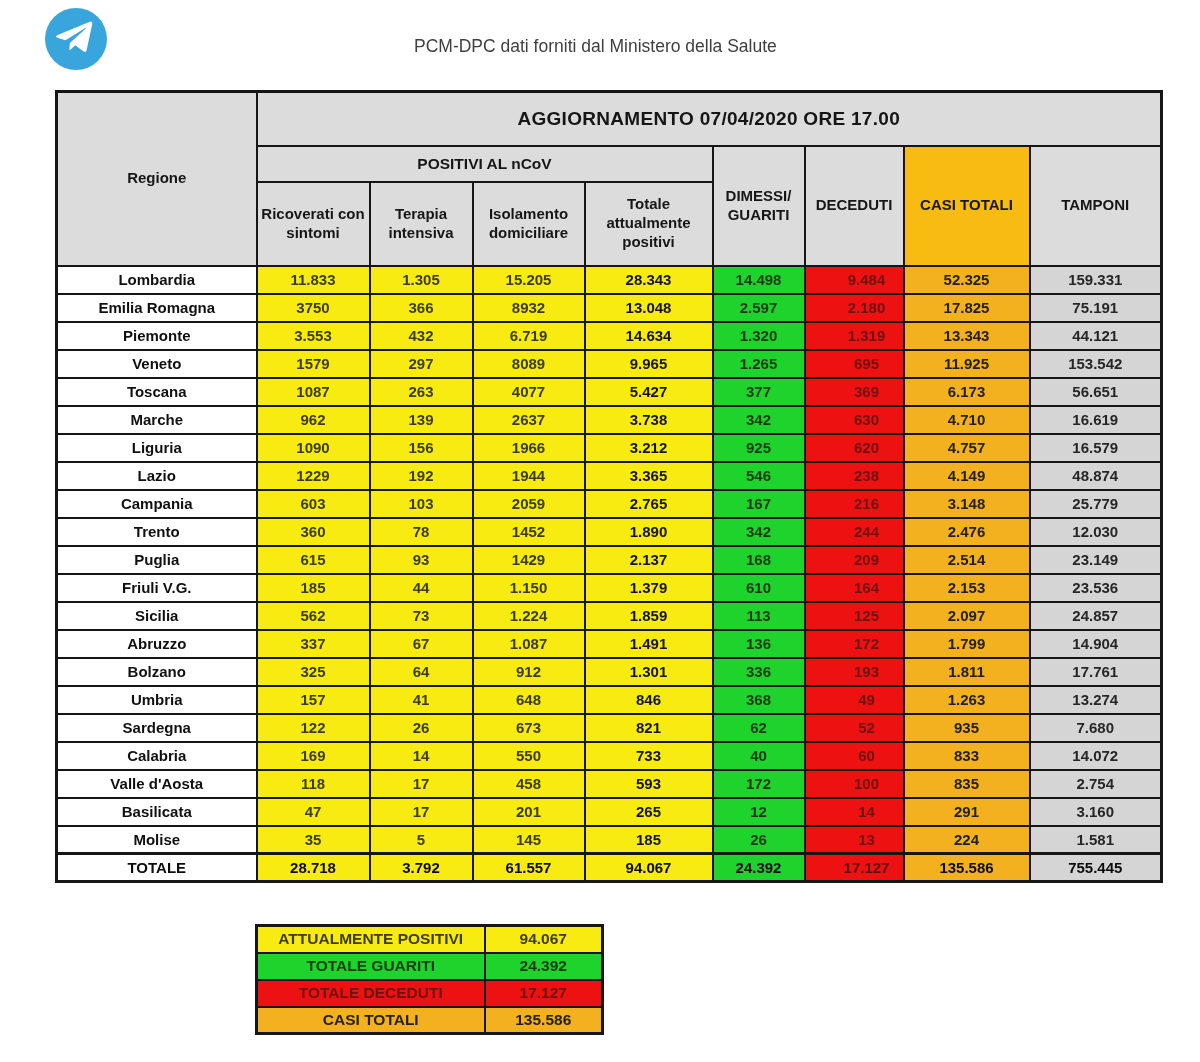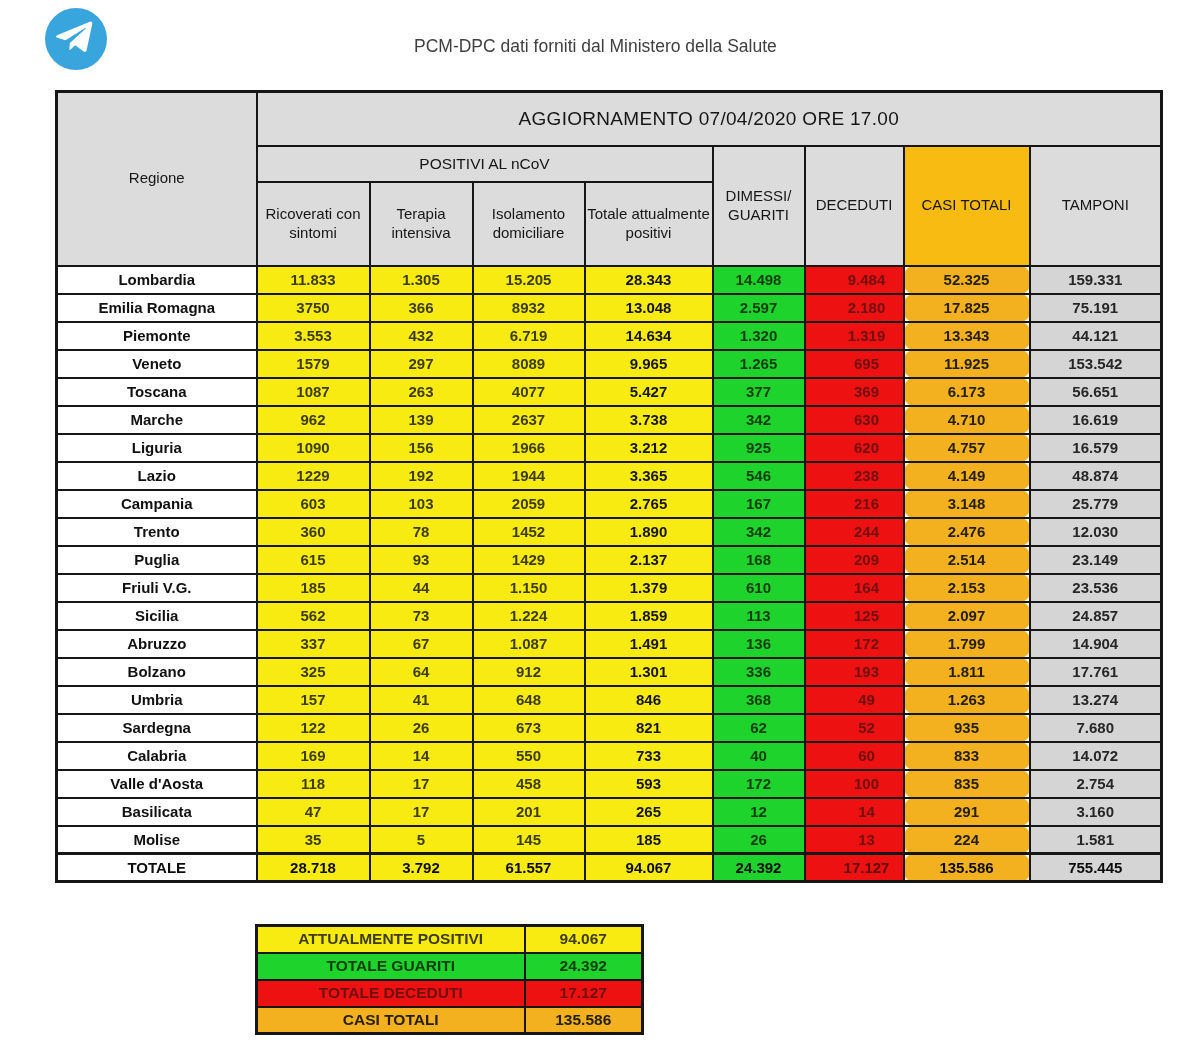--- a/index.html
+++ b/index.html
@@ -19,40 +19,40 @@
     background:#0c0c0c;border:3px solid #fff;border-radius:26px;color:#fff;
     font-size:29px;font-weight:700;display:flex;align-items:center;justify-content:center;
     padding:0 18px;letter-spacing:0.2px;}
   .caption{position:absolute;left:414px;top:36px;font-size:17.5px;color:#3f3f3f;font-weight:400;}
 
   
   table{border-collapse:collapse;table-layout:fixed;}
   .main-table{position:absolute;left:55px;top:90px;width:1105px;border:3px solid var(--line);}
   .main-table th,.main-table td{border:2px solid var(--line);text-align:center;vertical-align:middle;
     overflow:hidden;}
-  .main-table th{background:var(--header-gray);color:#161616;font-weight:400;font-size:15px;line-height:1.25;padding:2px 0;margin-left:8px;}
+  .main-table th{background:var(--header-gray);color:#161616;font-weight:700;font-size:15px;line-height:1.25;padding:2px 0;margin-left:8px;}
   th.tbl-title{font-size:19px;height:54px;letter-spacing:0.3px;}
   th.group-hd{height:36px;font-size:15.5px;}
   tr.sub-row th{height:84px;}
   th.casi-hd{background:var(--orange-header);}
   .main-table td{height:28px;font-size:15px;font-weight:700;color:#333;padding:0 3px;}
   td.c-region{background:#fff;color:#101010;text-align:center;}
   td.c-yellow{background:var(--yellow);color:#3d3d08;}
   td.c-bold{font-weight:700;color:#151515;}
   td.c-green{background:var(--green);color:#103c08;}
   td.c-red{background:var(--red);color:#701010;padding-left:28px;}
-  td.c-orange{background:var(--orange);color:#262005;border-radius:10px;}
+  td.c-orange{background:var(--orange);color:#262005;}
   td.c-gray{background:var(--tamponi-gray);color:#262626;}
   tr.total-row td{border-top:3px solid var(--line);color:#0c0c0c;}
   tr.total-row td.c-red{color:#5e0c0c;}
 
   
   .legend{position:absolute;left:255px;top:924px;width:346px;border:3px solid var(--line);}
   .legend td{border:2px solid var(--line);height:27px;text-align:center;font-size:15.5px;font-weight:700;}
-  .legend td.lg-label{width:268px;margin-left:16px;}
+  .legend td.lg-label{width:228px;margin-left:16px;}
   .legend td.lg-value{width:118px;}
   .lg-yellow td{background:var(--yellow);color:#3d3d08;}
   .lg-green td{background:var(--green);color:#103c08;}
   .lg-red td{background:var(--red);color:#701010;}
   .lg-orange td{background:var(--orange);color:#262005;}
 </style>
 </head>
 <body>
 
 <div class="page">

